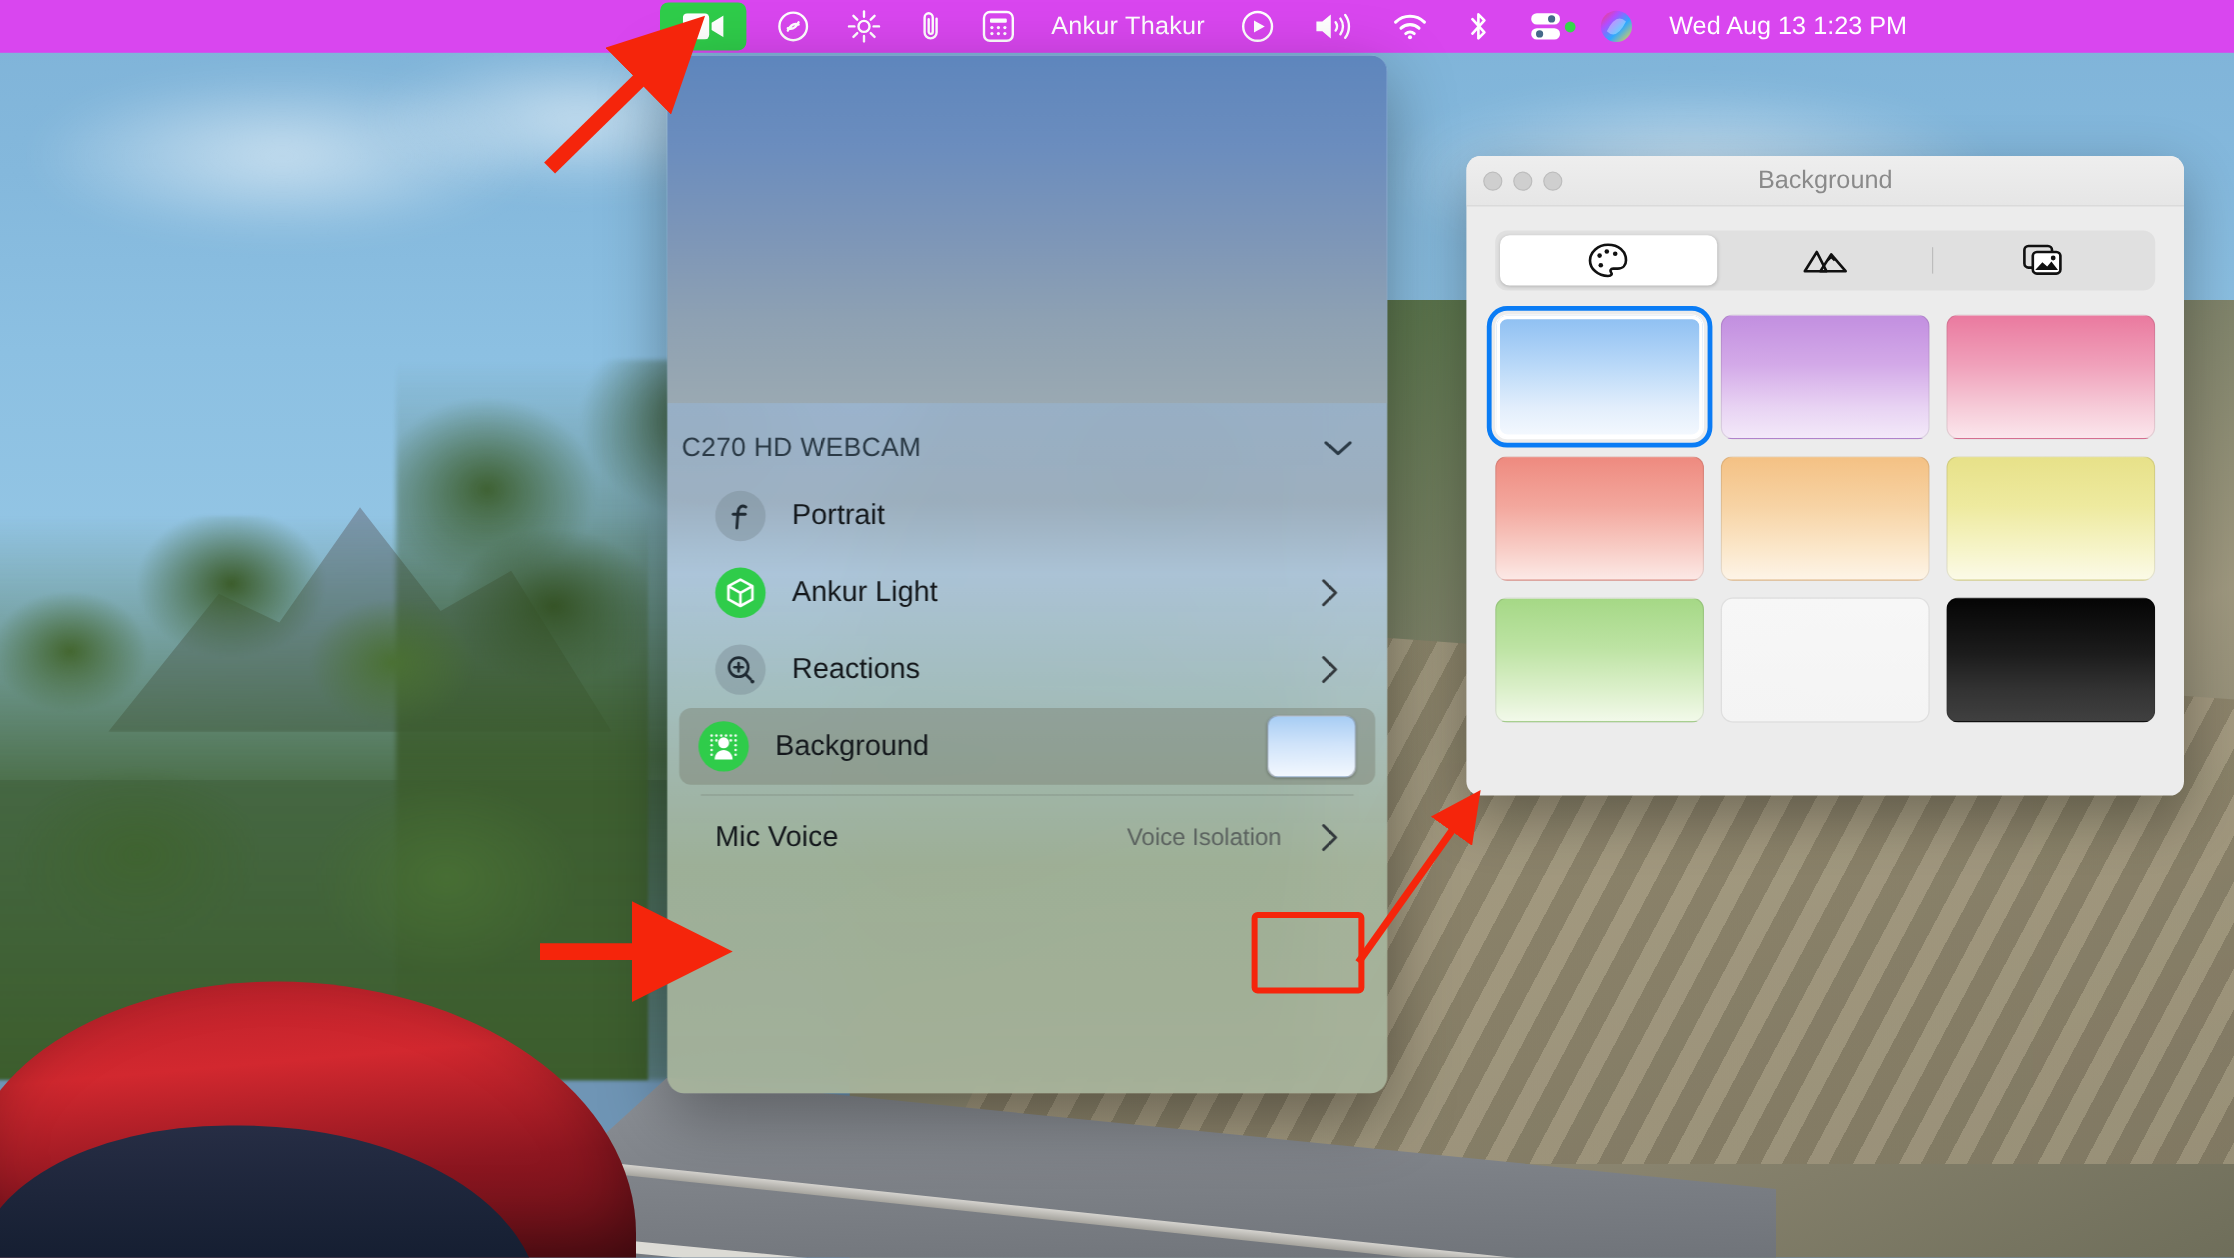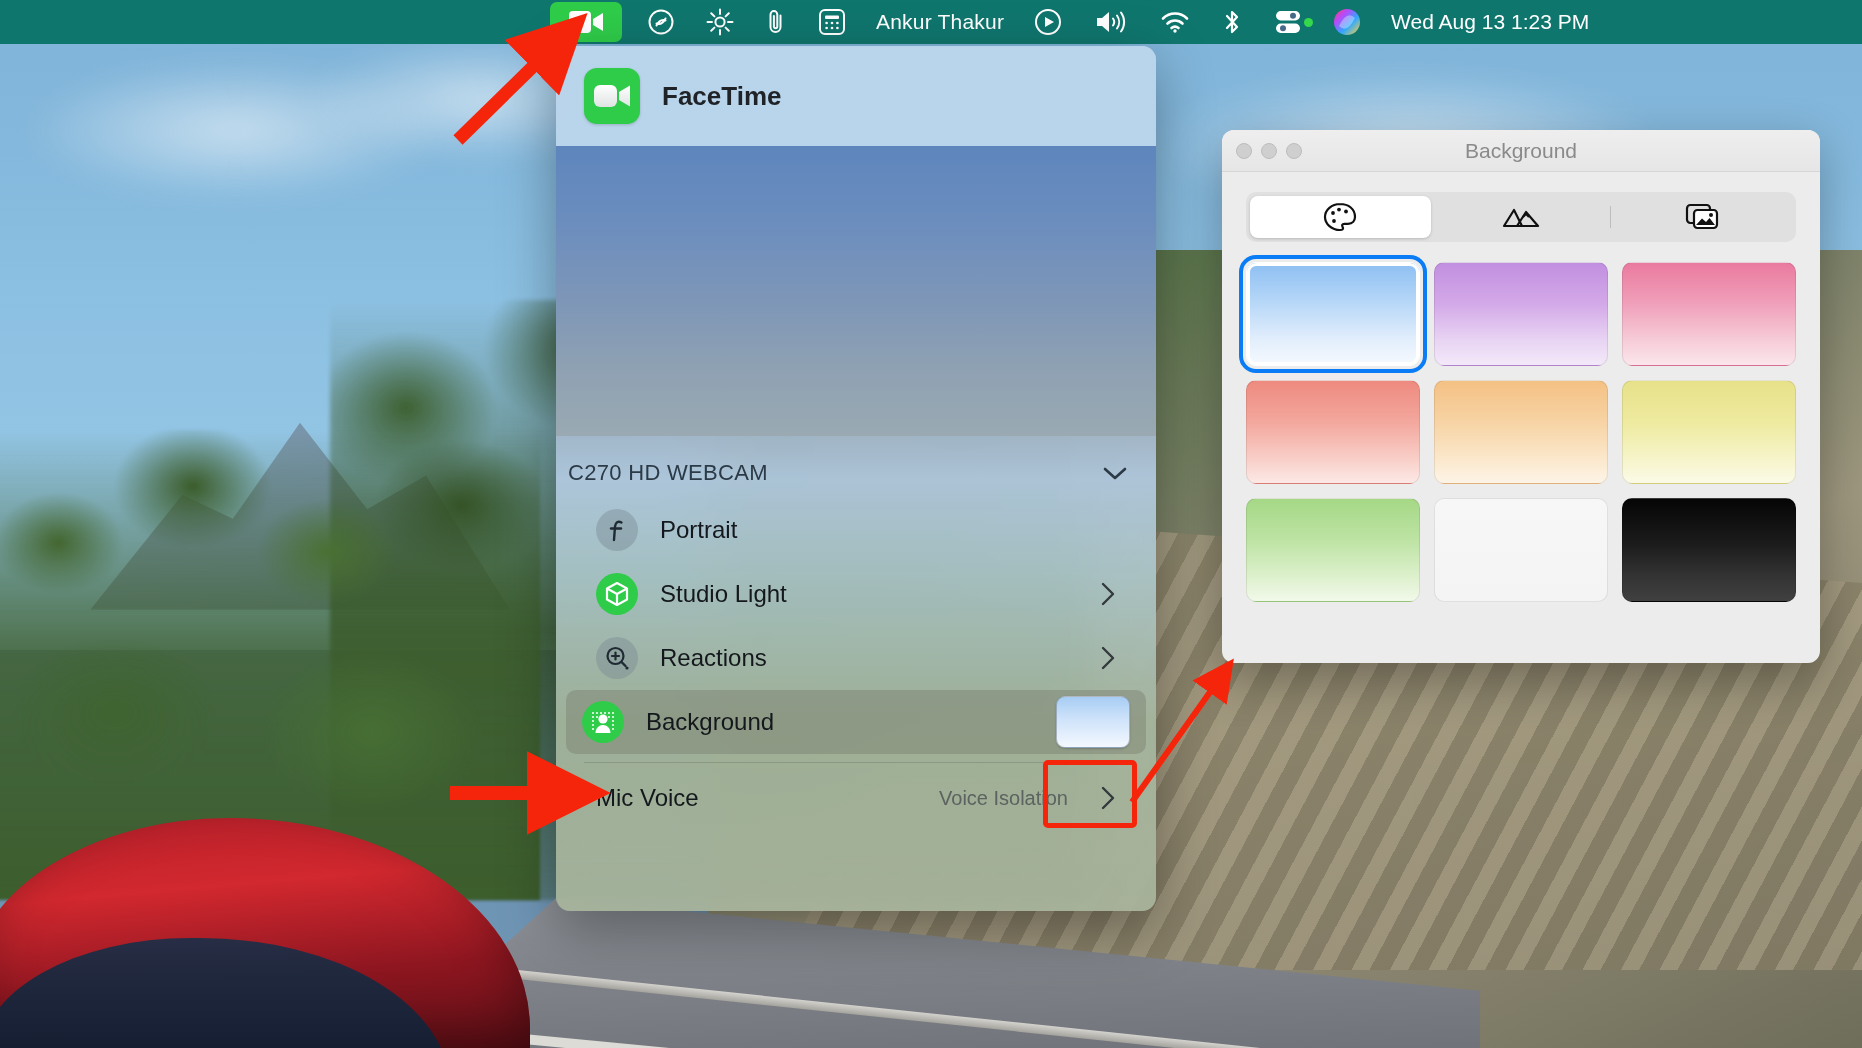--- a/index.html
+++ b/index.html
@@ -87,21 +87,21 @@
   }
   .wp-guardrail {
     position:absolute; left:470px; bottom:74px; width:980px; height:9px;
     background:linear-gradient(180deg,#d9d7d2,#a7a59e);
     transform:rotate(6deg); transform-origin:left bottom; border-radius:3px; opacity:.95;
   }
 
   
   #menubar {
     position:absolute; left:0; top:0; width:1862px; height:44px;
-    background:#0f766e; z-index:30;
+    background:#d946ef; z-index:30;
     display:flex; align-items:flex-end;
   }
   #menubar .mb-left { width:540px; height:100%; }
   #menubar .mb-items { display:flex; align-items:center; gap:0; height:100%; }
   .mb-item {
     height:44px; display:flex; align-items:center; justify-content:center;
     padding:0 16px; color:#ffffff;
   }
   .mb-facetime {
     width:72px; height:40px; margin:0 10px; background:#2fcc4a;
@@ -346,35 +346,20 @@
         <path d="M8 20 Q16 4 24 12 Q16 28 8 20 Z" fill="rgba(255,255,255,.35)"></path>
       </svg>
     </div>
 
     <div class="mb-clock">Wed Aug 13  1:23 PM</div>
   </div>
 </div>
 
 <div id="ft-menu">
 
-  <div class="ft-header">
-    <div class="ft-app-icon">
-      <svg width="36" height="24" viewBox="0 0 36 24">
-        <defs>
-          <linearGradient id="camg" x1="0" y1="0" x2="0" y2="1">
-            <stop offset="0%" stop-color="#ffffff"></stop>
-              <stop offset="100%" stop-color="#dfe4e2"></stop>
-          </linearGradient>
-        </defs>
-        <rect x="0" y="1" width="23" height="22" rx="6" fill="url(#camg)"></rect>
-        <path d="M25 8 L36 1.5 L36 22.5 L25 16 Z" fill="url(#camg)"></path>
-      </svg>
-    </div>
-    <div class="ft-app-name">FaceTime</div>
-  </div>
 
   <div class="ft-preview"></div>
 
   <div class="ft-section-head">
     <div class="ft-section-title">C270 HD WEBCAM</div>
     <svg width="26" height="16" viewBox="0 0 26 16">
       <path d="M3 4 L13 13 L23 4" fill="none" stroke="#2b3a46" stroke-width="2.6" stroke-linecap="round" stroke-linejoin="round"></path>
     </svg>
   </div>
 
@@ -388,21 +373,21 @@
     <div class="ft-row-label">Portrait</div>
   </div>
 
   <div class="ft-row">
     <div class="ft-row-icon ic-green">
       <svg width="24" height="26" viewBox="0 0 24 26">
         <path d="M12 2 L22 7.5 V18.5 L12 24 L2 18.5 V7.5 Z" fill="none" stroke="#fff" stroke-width="2.2" stroke-linejoin="round"></path>
         <path d="M2 7.5 L12 13 L22 7.5 M12 13 V24" fill="none" stroke="#fff" stroke-width="2.2" stroke-linejoin="round"></path>
       </svg>
     </div>
-    <div class="ft-row-label">Studio Light</div>
+    <div class="ft-row-label">Ankur Light</div>
     <svg width="16" height="26" viewBox="0 0 16 26">
       <path d="M3 3 L13 13 L3 23" fill="none" stroke="#33393d" stroke-width="2.4" stroke-linecap="round" stroke-linejoin="round"></path>
     </svg>
   </div>
 
   <div class="ft-row">
     <div class="ft-row-icon ic-gray">
       <svg width="26" height="26" viewBox="0 0 26 26">
         <circle cx="11.5" cy="11" r="8" fill="none" stroke="#1f2a33" stroke-width="2.2"></circle>
         <line x1="11.5" y1="7.5" x2="11.5" y2="14.5" stroke="#1f2a33" stroke-width="2.2" stroke-linecap="round"></line>

